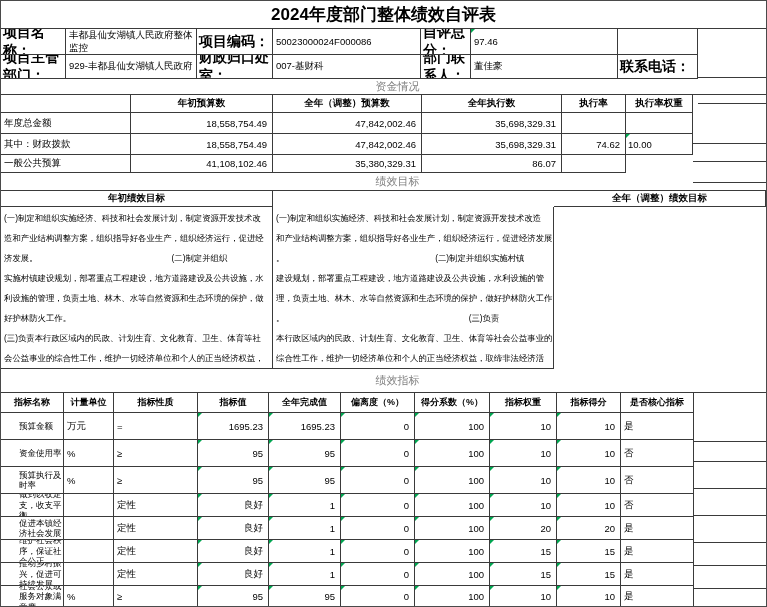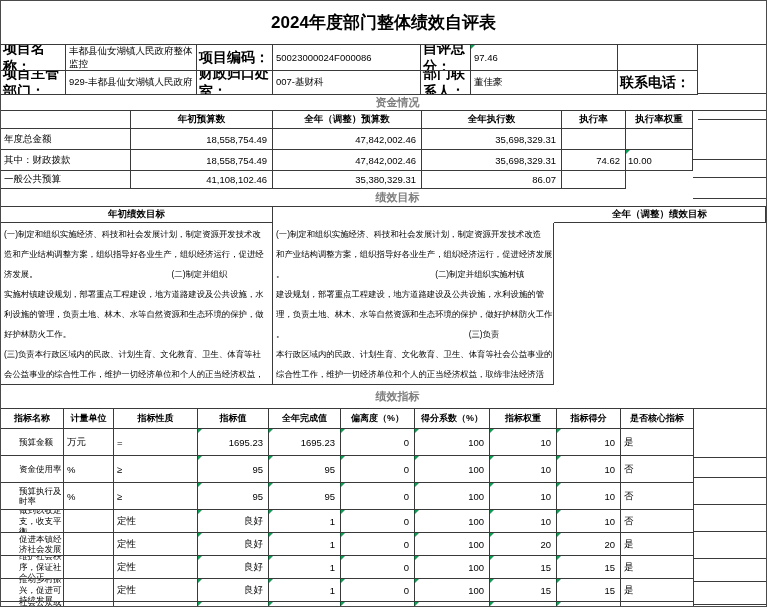--- a/index.html
+++ b/index.html
@@ -7,21 +7,21 @@
   body {
     width:767px; height:607px;
     font-family:"Liberation Sans","DejaVu Sans",sans-serif;
     color:#000;
   }
   .sheet {
     position:relative; width:767px; height:607px;
     border:1px solid #4a4a4a; background:#fff; overflow:hidden;
   }
   .title-row {
-    height:44px; border-bottom:1px solid #3a3a3a;
+    height:28px; border-bottom:1px solid #3a3a3a;
     display:flex; align-items:center; justify-content:center;
     font-weight:bold; font-size:17px;
   }
   .grid { display:grid; width:765px; }
   .cell {
     position:relative; overflow:hidden;
     border-right:1px solid #3a3a3a; border-bottom:1px solid #3a3a3a;
     display:flex; align-items:center; background:#fff;
   }
   .cell.lastcol { border-right:none;margin-top:48px; }
@@ -34,21 +34,21 @@
   .numl { justify-content:flex-start; padding-left:2px; font-size:9.5px; }
   .pl6 { padding-left:6px; }
   .val { font-size:9.5px; padding-left:3px; }
   .name { font-size:8.5px; line-height:10.5px; word-break:break-all; padding:0 1px 0 18px; }
   .goaltxt {
     white-space:pre; font-size:8.4px; line-height:20px;
     padding:1px 3px; align-items:flex-start; word-break:break-all;
   }
   .band {
     height:16px; display:flex; align-items:center; justify-content:center;
-    font-weight:bold; font-size:11px; color:#808080;
+    font-weight:normal; font-size:11px; color:#808080;
     border-bottom:1px solid #3a3a3a;
     padding-left:28px;
   }
   .band.b2 { height:18px; }
   .band.b3 { height:24px; }
   .info { grid-template-columns:65px 131px 76px 148px 50px 147px 80px 68px; grid-template-rows:26px 24px; }
   .fund { grid-template-columns:130px 142px 149px 140px 64px 67px 73px; grid-template-rows:18px 21px 21px 18px; }
   .goals { grid-template-columns:272px 281px 212px; grid-template-rows:16px 162px; }
   .ind { grid-template-columns:63px 50px 84px 71px 72px 74px 75px 67px 64px 73px 72px; grid-template-rows:20px 27px 27px 27px 23px 23px 23px 23px 22px; }
   .flag {

